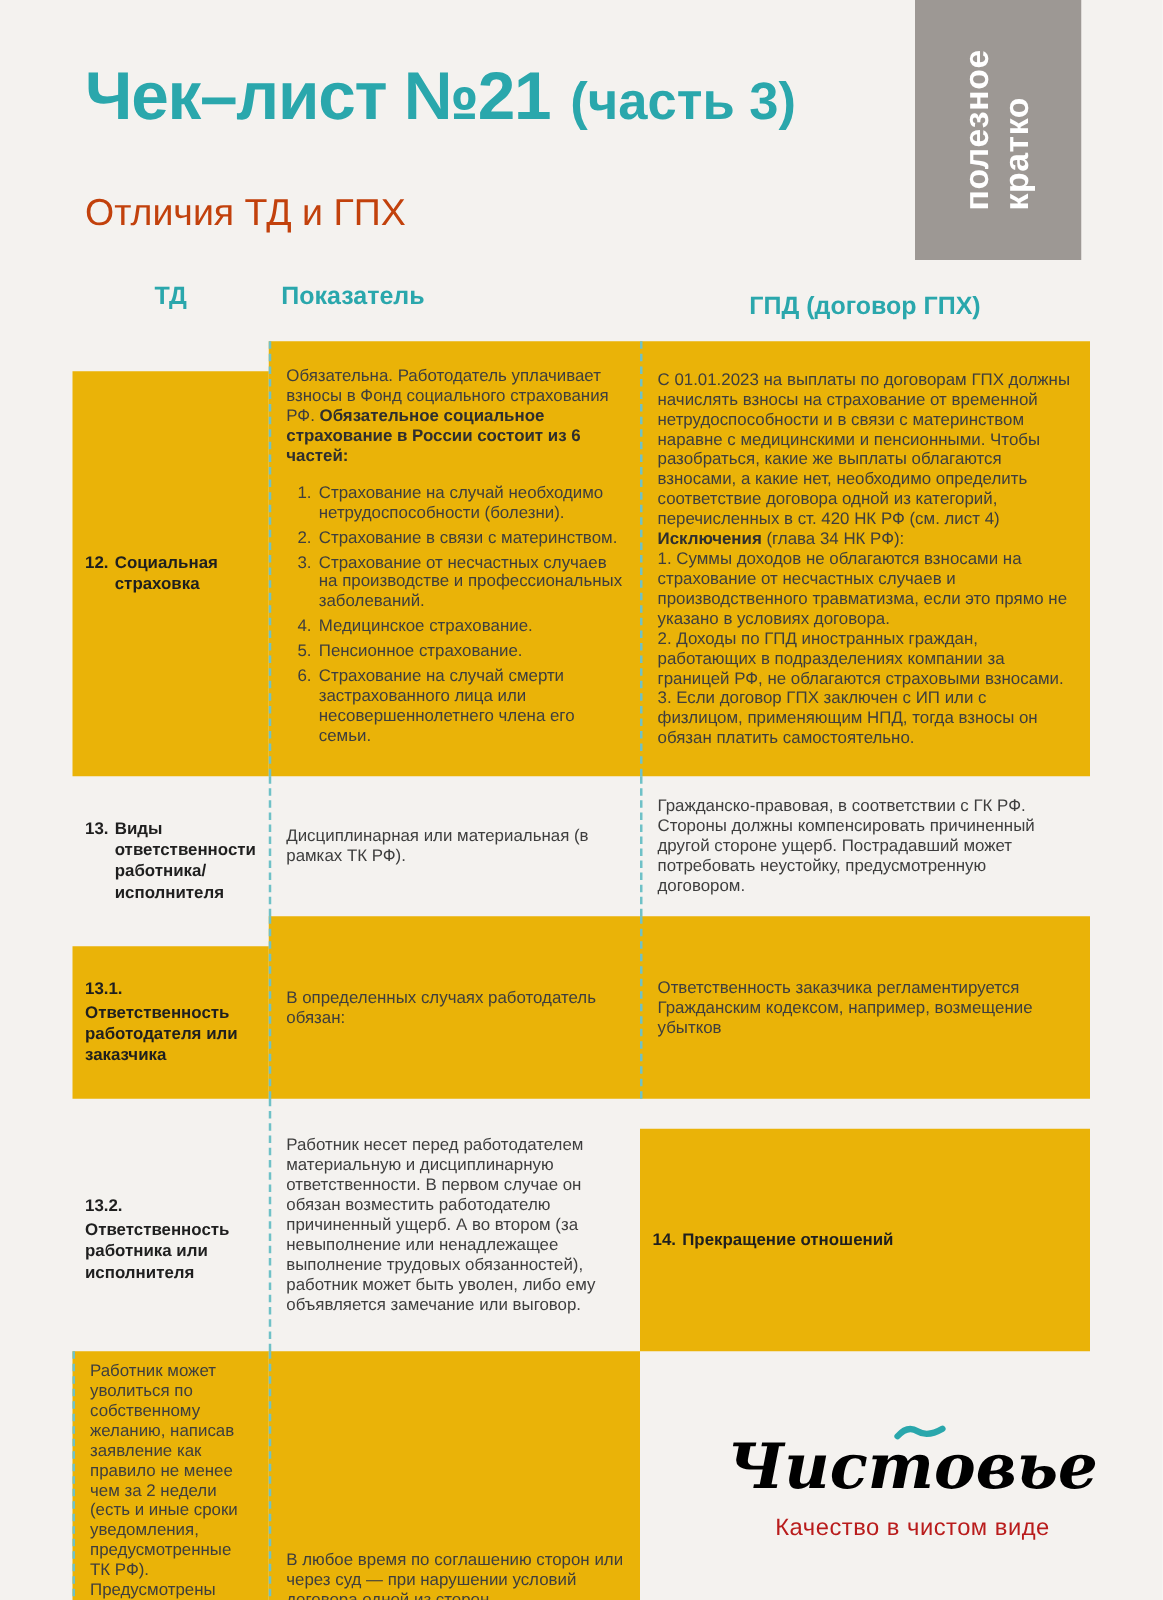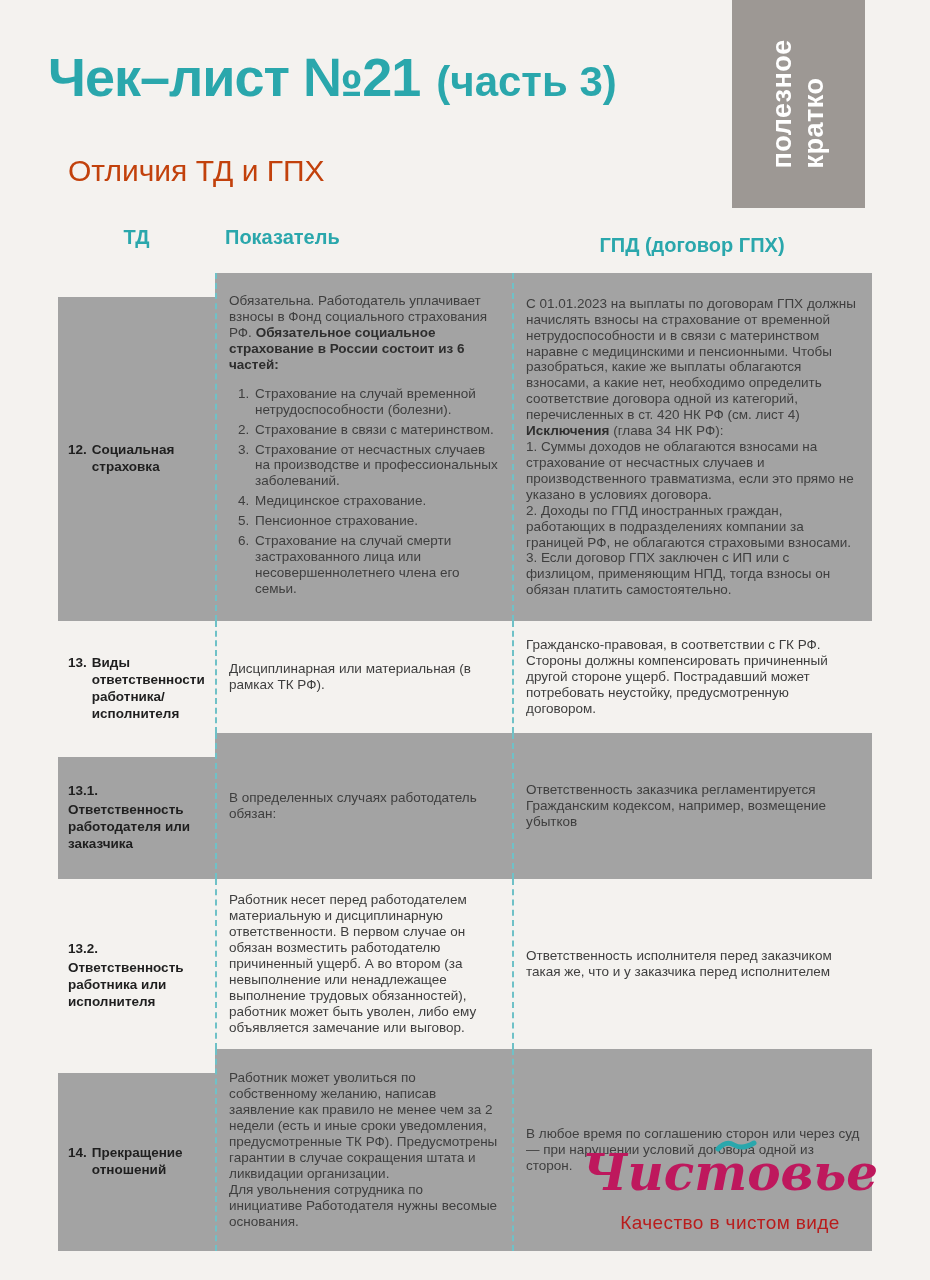--- a/index.html
+++ b/index.html
@@ -14,21 +14,21 @@
     position:absolute; left:732px; top:0; width:133px; height:208px;
     background:#9d9894; display:flex; align-items:center; justify-content:center;
   }
   .badge-text {
     transform:rotate(-90deg); transform-origin:center;
     color:#ffffff; font-weight:bold; font-size:27px; line-height:1.18;
     white-space:pre-line; letter-spacing:0.5px;
   }
   
   .title-row {
-    margin:46px 0 0 48px; display:flex; align-items:baseline; gap:16px;
+    margin:46px 0 0 68px; display:flex; align-items:baseline; gap:16px;
     color:#2aa7ac; font-weight:bold;
   }
   .title-main { font-size:54px; letter-spacing:-1px; }
   .title-suffix { font-size:42px; }
   .subtitle {
     margin:46px 0 0 68px; font-size:30px; font-weight:normal; color:#c2410c;
   }
   
   .col-headers {
     display:grid; grid-template-columns:157px 297px 360px;
@@ -39,38 +39,38 @@
   .ch3 { text-align:center; padding-top:8px; }
   .table {
     display:grid; grid-template-columns:157px 297px 360px;
     margin:16px 0 0 58px;
   }
   .cell {
     padding:8px 12px; font-size:13.5px; line-height:1.18;
     display:flex; flex-direction:column; justify-content:center;
     box-sizing:border-box;
   }
-  .cell.alt { background:#a3a3a3;justify-content:center; }
+  .cell.alt { background:#eab308;justify-content:center; }
   .c1 { padding-left:10px; padding-right:6px;margin-top:24px; }
   .c2, .c3 { border-left:2px dashed #6fc1c7; }
   .cell p { margin:0; white-space:pre-line; }
   .cell .b { font-weight:bold; color:#2e2e2e; }
   .cell ol { margin:13px 0 0 0; padding-left:24px; }
   .cell ul { margin:2px 0 0 0; padding-left:20px; }
   .cell li { margin-bottom:4px; padding-left:2px; }
   .row-label { font-weight:bold; color:#1f1f1f; font-size:13.5px; line-height:1.25; }
   .row-label.inline { display:flex; gap:5px; }
   .row-label:not(.inline) .num { display:block; margin-bottom:2px; }
   .row-label .lbl { display:block; }
   
   .footer { position:absolute; left:570px; top:1148px; width:320px; text-align:center; }
   .logo {
     position:relative; display:inline-block;
     font-family:"DejaVu Serif", serif; font-style:italic; font-weight:bold;
-    font-size:50px; color:#be185d; line-height:1;
+    font-size:50px; color:#000000; line-height:1;
   }
   .wave { position:absolute; left:45%; top:-9px; }
   .tagline { margin-top:14px; color:#b91c1c; font-size:19px; letter-spacing:0.4px; }
 </style>
 </head>
 <body>
 
 <div class="page">
 
   <div class="badge">
@@ -94,21 +94,21 @@
   <div class="table" id="table">
       <div class="cell c1 alt" style="min-height: 324px;">
         <div class="row-label inline">
           <span class="num">12.</span>
           <span class="lbl">Социальная страховка</span>
         </div>
       </div>
       <div class="cell c2 alt" style="min-height: 324px;">
         <p><span>Обязательна. Работодатель уплачивает взносы в Фонд социального страхования РФ. </span><span class="b">Обязательное социальное страхование в России состоит из 6 частей:</span></p>
         <ol>
-          <li>Страхование на случай временной нетрудоспособности (болезни).</li>
+          <li>Страхование на случай необходимо нетрудоспособности (болезни).</li>
           <li>Страхование в связи с материнством.</li>
           <li>Страхование от несчастных случаев на производстве и профессиональных заболеваний.</li>
           <li>Медицинское страхование.</li>
           <li>Пенсионное страхование.</li>
           <li>Страхование на случай смерти застрахованного лица или несовершеннолетнего члена его семьи.</li>
         </ol>
       </div>
       <div class="cell c3 alt" style="min-height: 324px;">
         <p><span>С 01.01.2023 на выплаты по договорам ГПХ должны начислять взносы на страхование от временной нетрудоспособности и в связи с материнством наравне с медицинскими и пенсионными. Чтобы разобраться, какие же выплаты облагаются взносами, а какие нет, необходимо определить соответствие договора одной из категорий, перечисленных в ст. 420 НК РФ (см. лист 4)
 </span><span class="b">Исключения</span><span> (глава 34 НК РФ):
@@ -142,23 +142,20 @@
       </div>
       <div class="cell c1" style="min-height: 146px;">
         <div class="row-label">
           <span class="num">13.2.</span>
           <span class="lbl">Ответственность работника или исполнителя</span>
         </div>
       </div>
       <div class="cell c2" style="min-height: 146px;">
         <p><span>Работник несет перед работодателем материальную и дисциплинарную ответственности. В первом случае он обязан возместить работодателю причиненный ущерб. А во втором (за невыполнение или ненадлежащее выполнение трудовых обязанностей), работник может быть уволен, либо ему объявляется замечание или выговор.</span></p>
       </div>
-      <div class="cell c3" style="min-height: 146px;">
-        <p><span>Ответственность исполнителя перед заказчиком такая же, что и у заказчика перед исполнителем</span></p>
-      </div>
       <div class="cell c1 alt" style="min-height: 178px;">
         <div class="row-label inline">
           <span class="num">14.</span>
           <span class="lbl">Прекращение отношений</span>
         </div>
       </div>
       <div class="cell c2 alt" style="min-height: 178px;">
         <p><span>Работник может уволиться по собственному желанию, написав заявление как правило не менее чем за 2 недели (есть и иные сроки уведомления, предусмотренные ТК РФ). Предусмотрены гарантии в случае сокращения штата и ликвидации организации.
 Для увольнения сотрудника по инициативе Работодателя нужны весомые основания.</span></p>
       </div>

